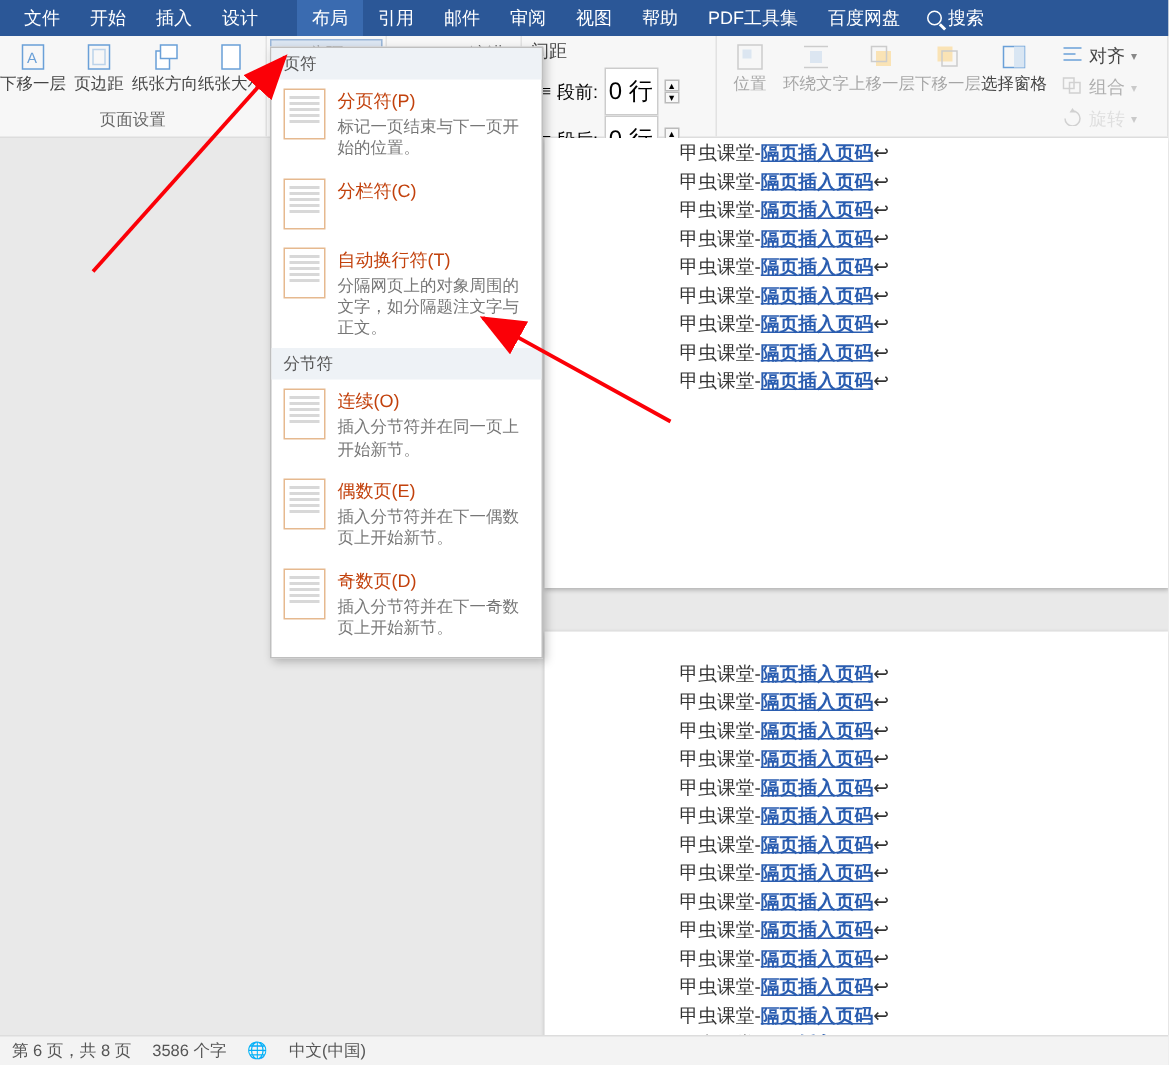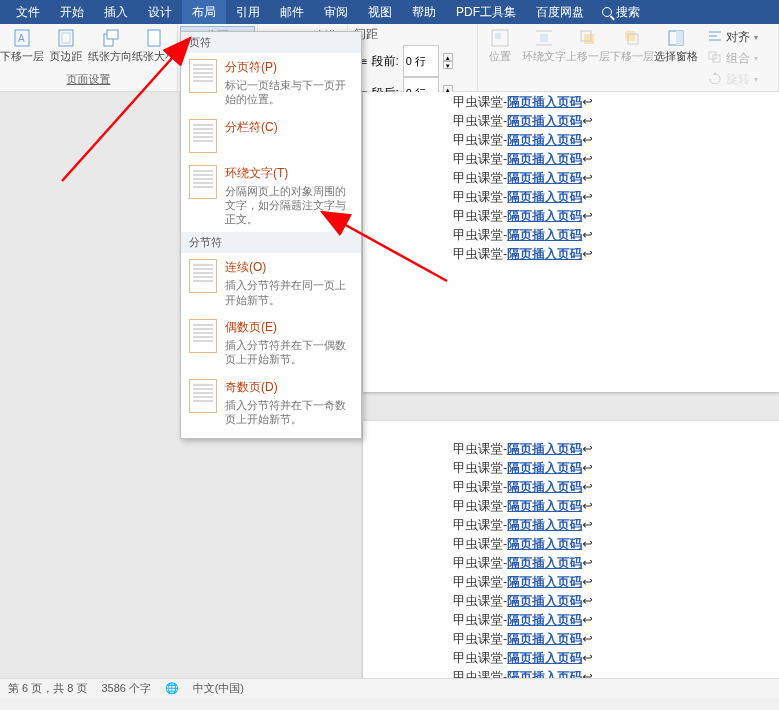--- a/index.html
+++ b/index.html
@@ -22,20 +22,21 @@
     color: #fff;
     padding-left: 6px;
   }
   .menubar .mitem {
     padding: 0 10px;
     line-height: 24px;
     cursor: pointer;
   }
   .menubar .mitem.active {
     background: #3a6bb0;
+    margin-left: 16px;
   }
   .menubar .search {
     display: flex;
     align-items: center;
     padding: 0 8px;
     gap: 4px;
   }
   .menubar .search .mag {
     width: 10px; height: 10px; border: 1.5px solid #fff; border-radius: 50%;
     position: relative;
@@ -58,21 +59,20 @@
     flex-direction: column;
     justify-content: space-between;
     padding: 2px 0 0 0;
   }
   .rgroup .body { display:flex; flex:1; }
   .rgroup .label {
     text-align: center;
     color: #666;
     font-size: 11px;
     padding: 2px 0 4px 0;
-    text-decoration: underline;
   }
   .bigbtn {
     display: flex;
     flex-direction: column;
     align-items: center;
     justify-content: flex-start;
     width: 44px;
     padding-top: 2px;
     cursor: pointer;
   }
@@ -86,21 +86,21 @@
     padding: 1px 6px; cursor:pointer;
     color:#444;
   }
   .rowbtn.active { background:#dce6f2; border:1px solid #9ab6d8;}
   .chev { font-size:8px; color:#888; }
   .spin {
     display:flex; align-items:center; gap:4px;
     padding: 0 4px;
   }
   .spin input {
-    width: 36px; height:16px; font-size:11px; padding:15px 2px;
+    width: 36px; height:16px; font-size:16px; padding:15px 2px;
     border:1px solid #ccc;
   }
   .spin .spbtns { display:flex; flex-direction:column; }
   .spin .spbtns div {
     width:10px; height:8px; border:1px solid #bbb; font-size:7px;
     display:flex; align-items:center; justify-content:center; background:#f8f8f8;
     line-height:1;
   }
   
   .dropdown {
@@ -166,21 +166,21 @@
   .page2 .content { padding-top: 20px; }
 
   
   svg.arrows {
     position:absolute; left:0; top:0; z-index:30; pointer-events:none;
   }
 
   
   .statusbar {
     position:absolute;
-    left:0; right:0; bottom:12px;
+    left:0; right:0; bottom:0;
     height:20px;
     background:#f3f3f3;
     border-top:1px solid #ddd;
     display:flex;
     align-items:center;
     gap:14px;
     padding-left:8px;
     color:#555;
     font-size:11px;
   }
@@ -473,21 +473,21 @@
   </div>
       <div class="dd-item">
     <div class="thumb"></div>
     <div class="txt">
       <div class="title">分栏符(C)</div>
     </div>
   </div>
       <div class="dd-item">
     <div class="thumb"></div>
     <div class="txt">
-      <div class="title">环绕文字(T)</div>
+      <div class="title">自动换行符(T)</div>
       <div class="desc">分隔网页上的对象周围的文字，如分隔题注文字与正文。</div>
     </div>
   </div>
     </div>
   <div class="dd-section-head">分节符</div>
   <div id="dd-section">
       <div class="dd-item">
     <div class="thumb"></div>
     <div class="txt">
       <div class="title">连续(O)</div>

